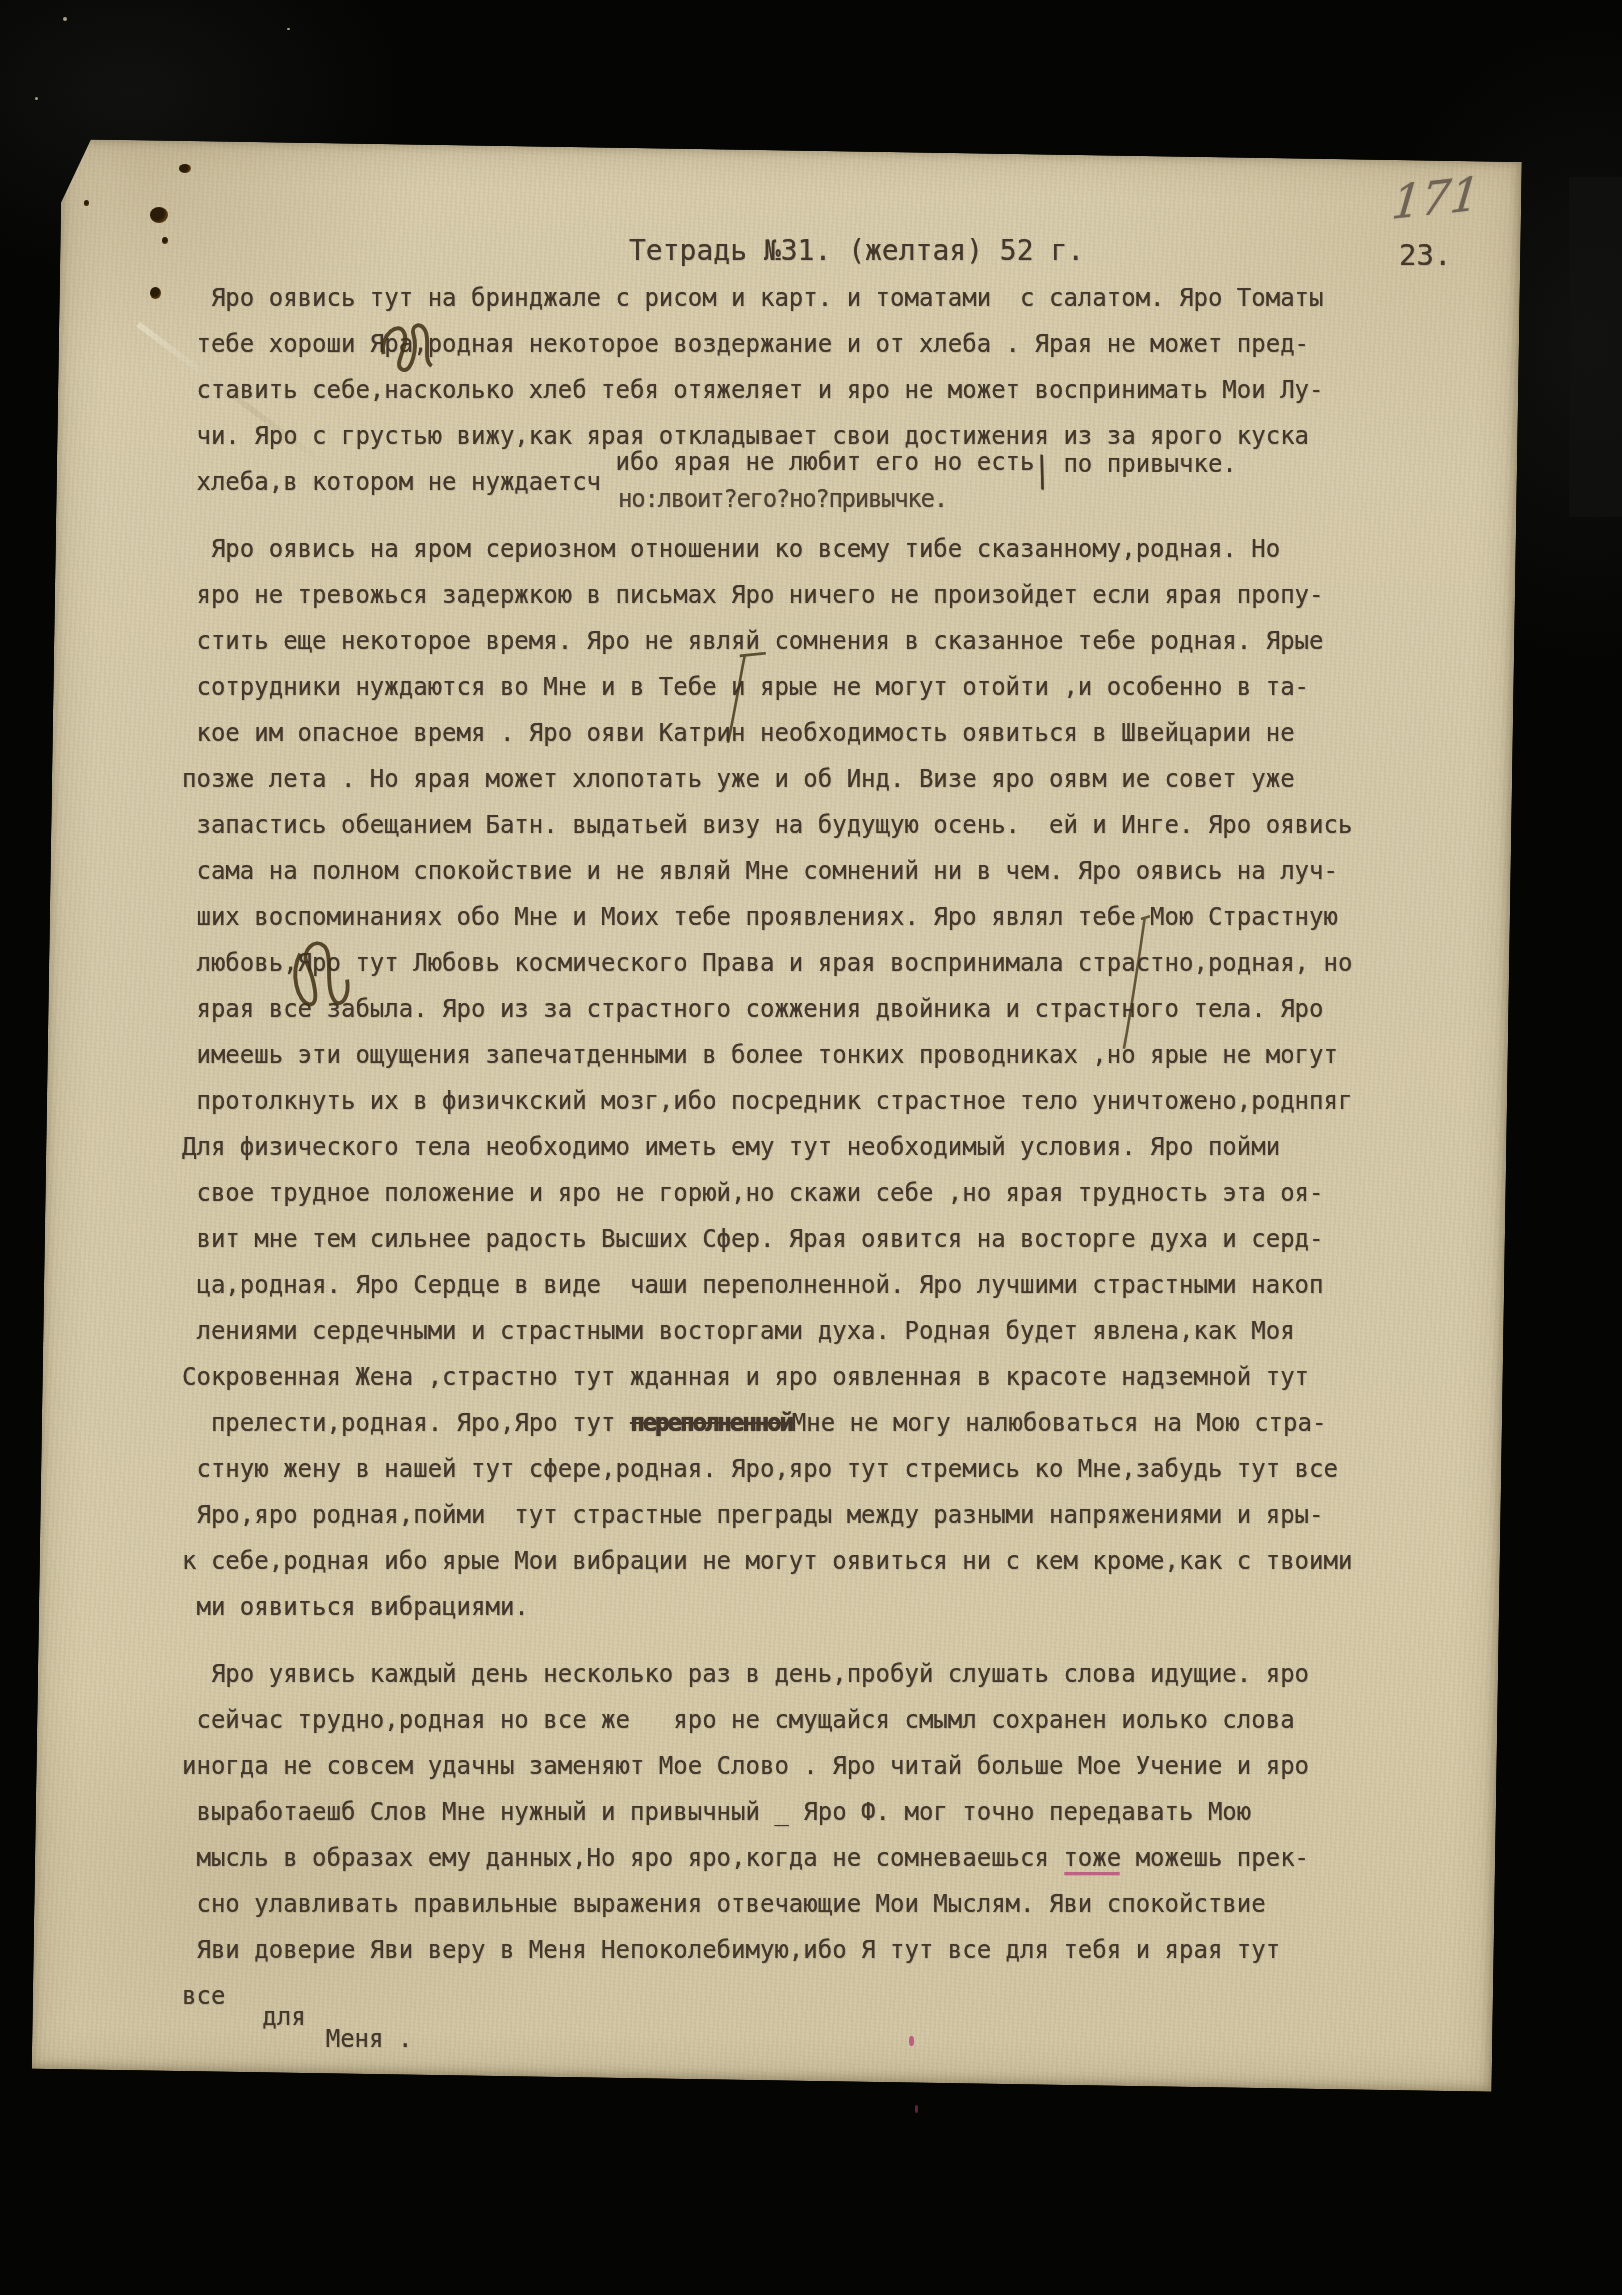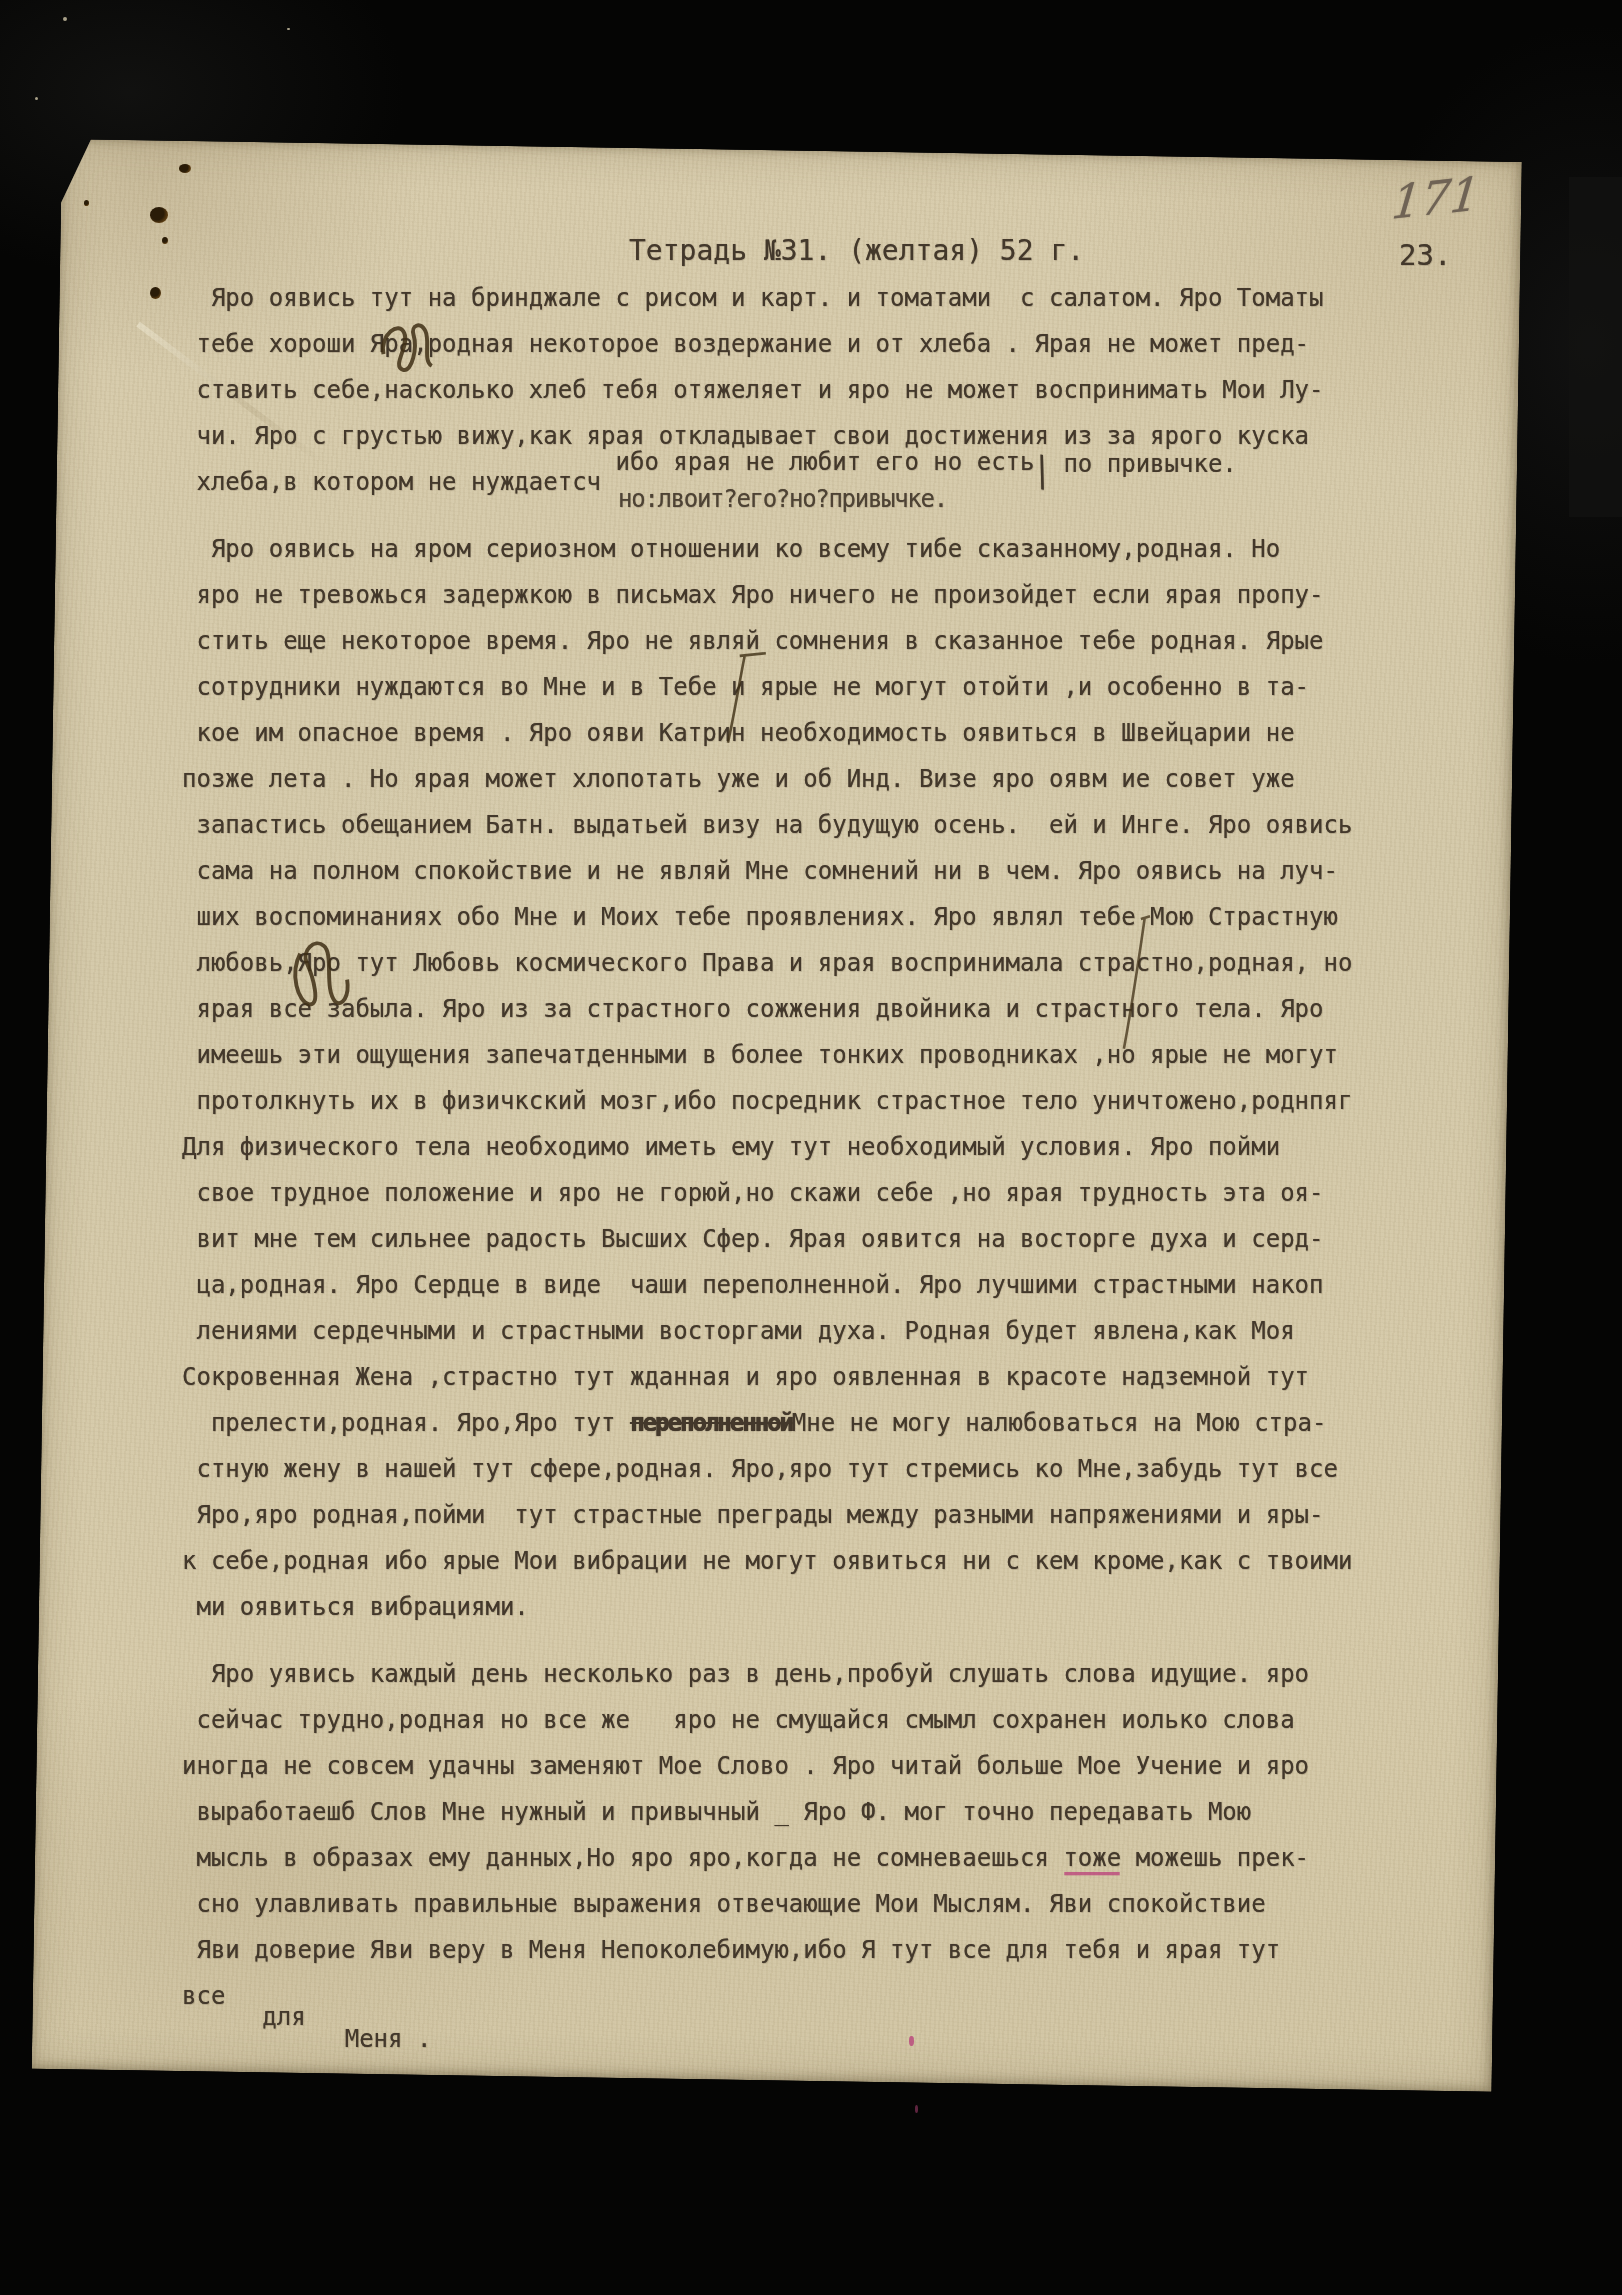--- a/index.html
+++ b/index.html
@@ -41,21 +41,21 @@
   .ot-tail{display:inline-block;transform:translateY(-18.3px);}
   
   .xover{font-weight:bold;letter-spacing:-2px;text-decoration:line-through;
     text-shadow:0 0 1.3px #43382b,0.7px 0 0 #43382b;}
   
   .u-magenta{box-shadow:0 4.6px 0 -1.3px rgba(186,62,122,.75);}
   
   .tl.stairs{height:137px;}
   .step{display:inline-block;}
   .step1{margin-left:37px;transform:translateY(21px);}
-  .step2{margin-left:39px;transform:translateY(43px);}
+  .step2{margin-left:20px;transform:translateY(43px);}
   
   .hole{position:absolute;border-radius:50%;background:radial-gradient(circle at 40% 40%, #2a1c08 0 45%, #5a3c12 70%, rgba(90,60,20,.25) 100%);}
   .speck{position:absolute;border-radius:50%;background:#cfc5a8;opacity:.8;}
   .mdot{position:absolute;border-radius:45%;background:#b8447a;opacity:.8;}
   .inkmark{position:absolute;}
   .grayband{position:absolute;left:1569px;top:177px;width:54px;height:340px;background:#121211;opacity:.7;}
 </style>
 </head>
 <body>
 

